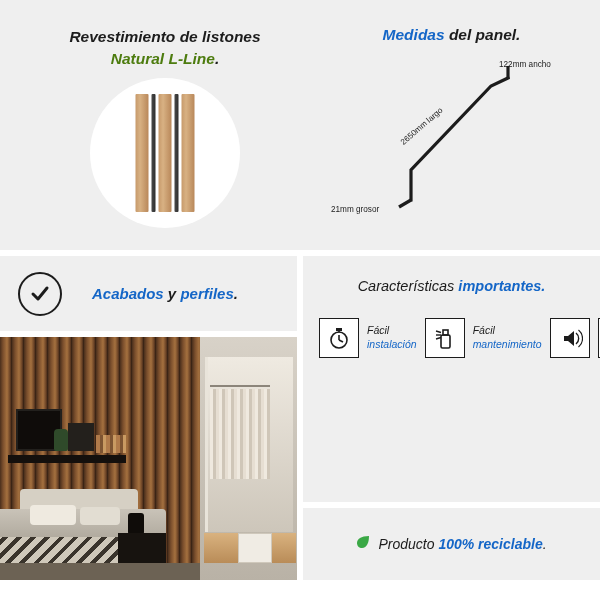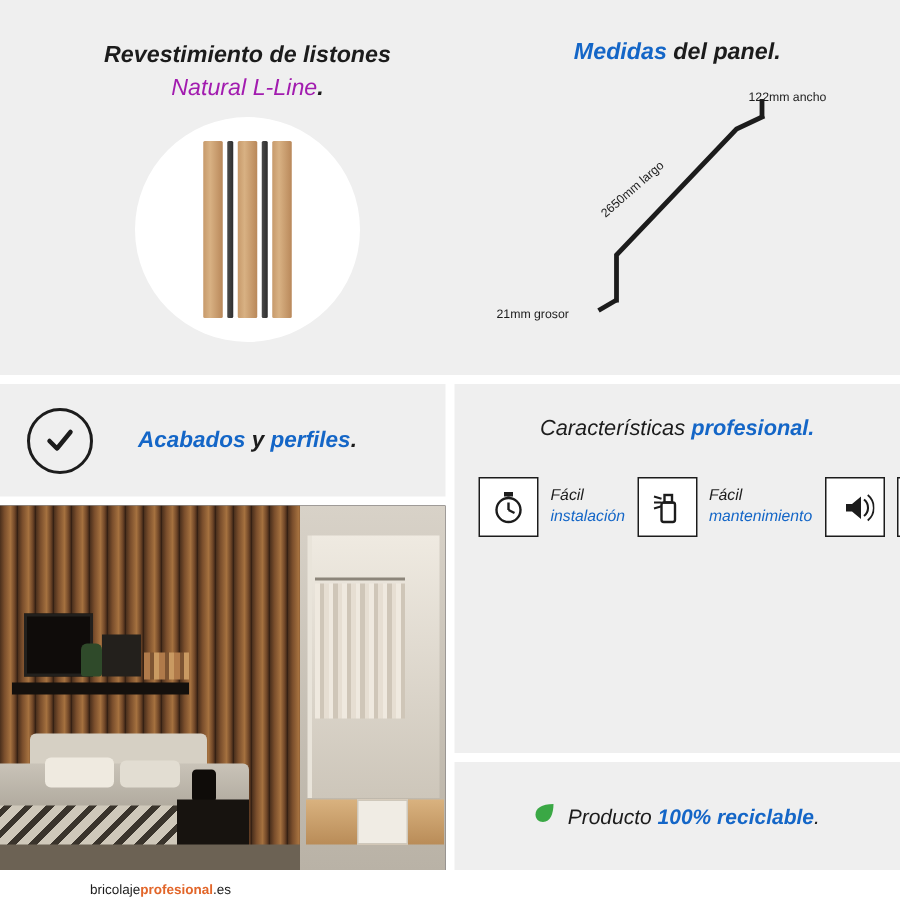--- a/index.html
+++ b/index.html
@@ -23,21 +23,21 @@
 
   
   #p-tl { left: 0; top: 0; width: 330px; height: 250px; }
   .tl-title {
     text-align: center;
     padding-top: 26px;
     font-size: 15.5px;
     color: #1c1c1c;
     line-height: 1.42;
   }
-  .tl-title .accent { color: #a21caf; font-style: italic; font-weight: normal; }
+  .tl-title .accent { color: #4d7c0f; font-style: italic; font-weight: bold; }
   .tl-title .plain { font-style: italic; font-weight: bold; color: #1c1c1c;}
   .circle-wrap {
     position: absolute;
     left: 50%; top: 78px;
     transform: translateX(-50%);
     width: 150px; height: 150px;
     border-radius: 50%;
     background: #ffffff;
   }
   .slats {
@@ -257,21 +257,21 @@
       <div class="pillow2"></div>
       <div class="blanket"></div>
       <div class="lamp"></div>
       <div class="nightstand"></div>
       <div class="rug"></div>
     </div>
   </div>
 
   <div class="panel" id="p-mr">
     <div class="mr-title">
-      <span>Características </span><span class="accent">profesional.</span>
+      <span>Características </span><span class="accent">importantes.</span>
     </div>
 
     <div class="feat-grid">
 
       <div class="feat">
         <div class="feat-icon">
           <svg width="26" height="26" viewBox="0 0 26 26">
             <circle cx="13" cy="15" r="8" fill="none" stroke="#1c1c1c" stroke-width="1.6"></circle>
             <line x1="13" y1="15" x2="13" y2="10" stroke="#1c1c1c" stroke-width="1.6"></line>
             <line x1="13" y1="15" x2="17" y2="17" stroke="#1c1c1c" stroke-width="1.6"></line>
@@ -333,19 +333,14 @@
         <svg width="14" height="14" viewBox="0 0 14 14">
           <path d="M13 1 C5 1 1 4 1 8 C1 11 3 13 6 13 C11 13 13 7 13 1 z" fill="#3aa845"></path>
         </svg>
       </span>
       <div class="br-text">
         <span>Producto </span><span class="accent">100% reciclable</span><span>.</span>
       </div>
     </div>
   </div>
 
-  <div id="footer">
-    <div class="footer-text">
-      <span class="b">bricolaje</span><span class="o">profesional</span><span class="b">.es</span>
-    </div>
-  </div>
 
 </div>
 
 </body></html>

